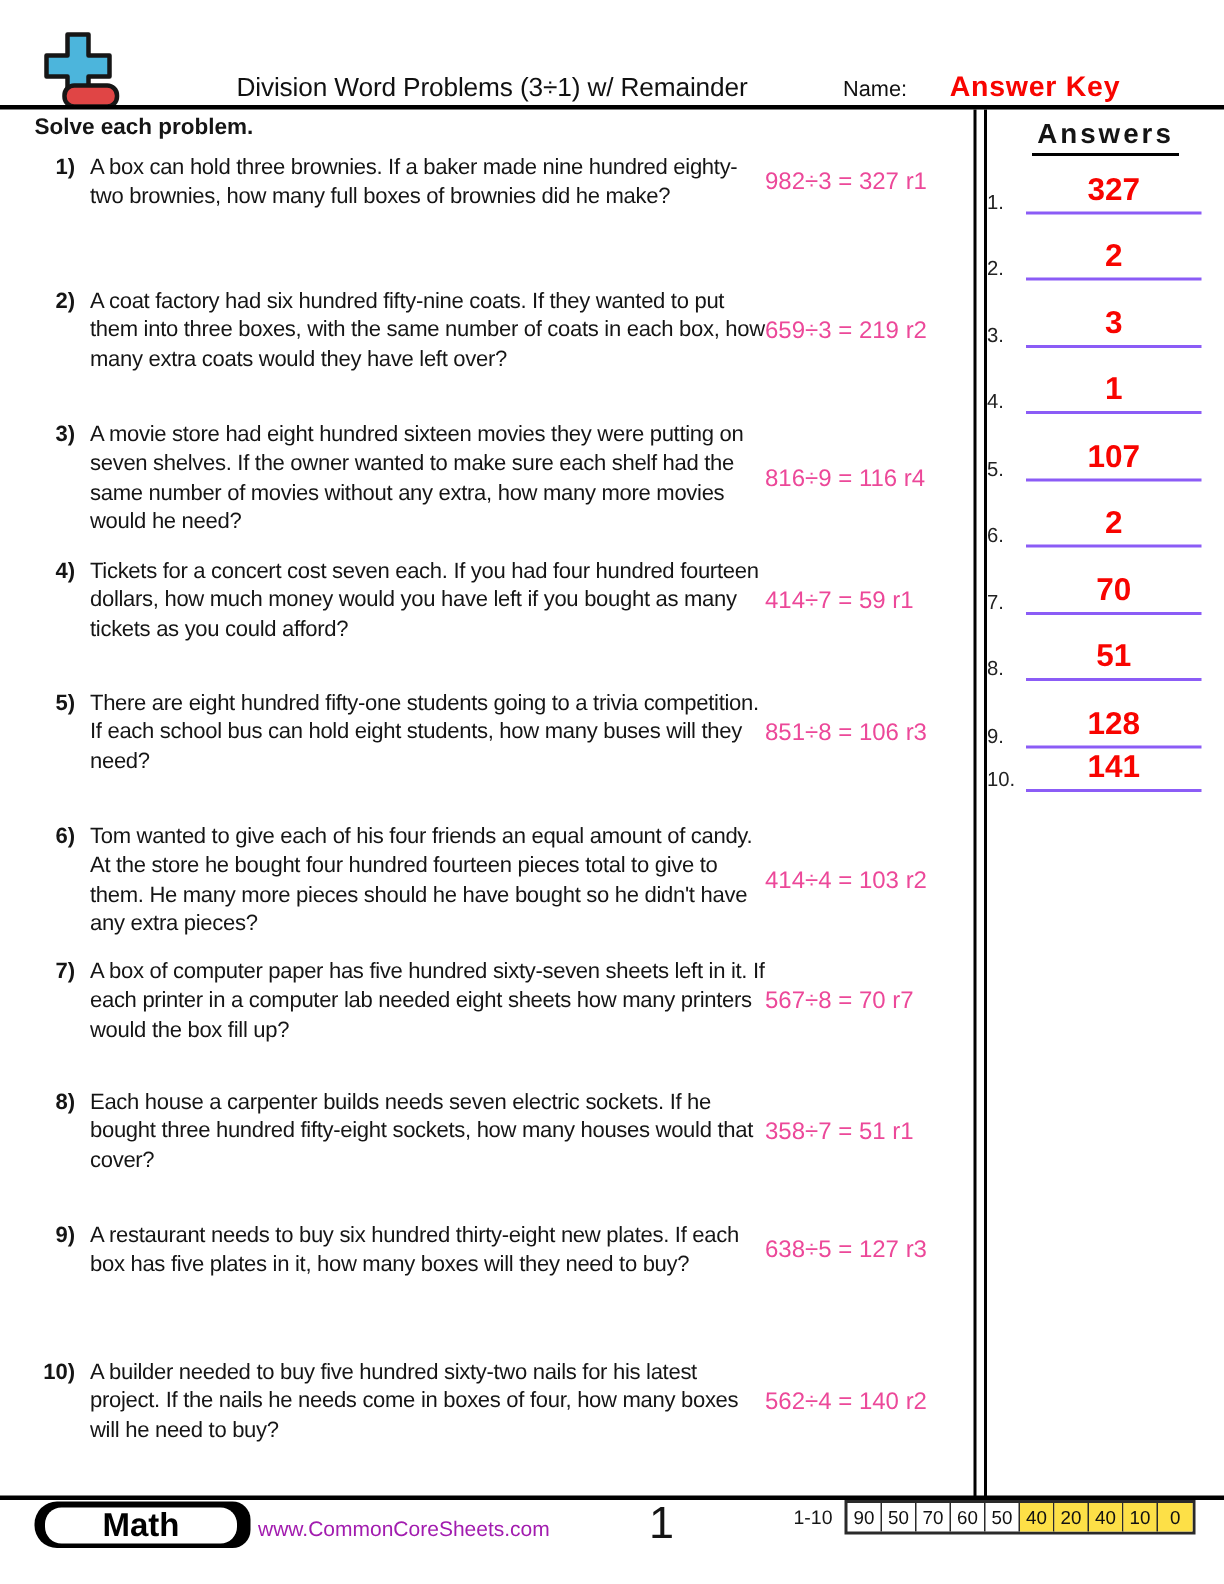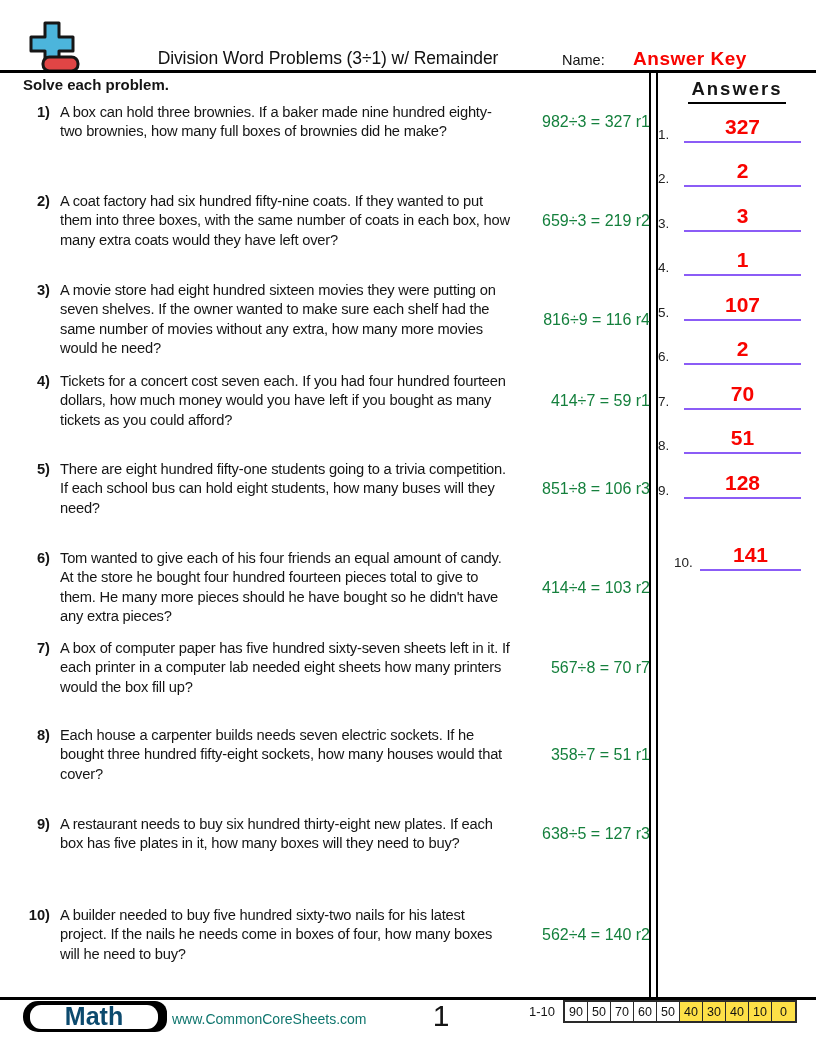--- a/index.html
+++ b/index.html
@@ -28,30 +28,30 @@
   .aline { flex:1; margin-right:9px; border-bottom:2px solid #8b5cf6; text-align:center; }
   .aval { display:inline-block; color:#f80400; font-weight:bold; font-size:21px;
           line-height:1; padding-bottom:4px; }
 
   
   .problem { position:absolute; left:20px; width:630px; display:flex; align-items:center; }
   .pnum { flex:none; width:30px; margin-right:10px; text-align:right; font-weight:bold;
           font-size:14.7px; line-height:19.3px; align-self:flex-start; }
   .ptext { flex:none; width:450px; font-size:14.7px; line-height:19.3px;
            letter-spacing:-0.2px; align-self:flex-start; }
-  .peq { flex:1; text-align:right; color:#15803d; font-size:16px; white-space:nowrap; }
+  .peq { flex:1; text-align:left; color:#ec4899; font-size:16px; white-space:nowrap; }
 
   
   .footer-rule { position:absolute; left:0; top:993px; width:816px; height:2.5px; background:#000; }
   .math-badge { position:absolute; left:23px; top:997px; width:144px; height:31px;
                 background:#000; border-radius:15px 12px 12px 15px; padding:3.5px 9px 3.5px 7px; }
   .math-inner { width:100%; height:100%; background:#fff; border-radius:11px;
                 display:flex; align-items:center; justify-content:center;
-                font-weight:bold; font-size:25px; color:#0c4a6e; }
-  .website { position:absolute; left:172px; top:1007px; font-size:14px; color:#0f766e; }
+                font-weight:bold; font-size:22px; color:#000000; }
+  .website { position:absolute; left:172px; top:1007px; font-size:14px; color:#a21caf; }
   .page-num { position:absolute; left:396px; top:995px; width:90px; text-align:center; font-size:30px; }
   .score-label { position:absolute; left:529px; top:1000px; font-size:13px; }
   .score-table { position:absolute; left:563px; top:996px; display:flex; border:2px solid #2a2a2a; background:#fff; }
   .score-cell { width:23px; height:19px; display:flex; align-items:center; justify-content:center;
                 font-size:12.5px; border-right:1.5px solid #2a2a2a; color:#111; }
   .score-cell:last-child { border-right:none; }
   .score-cell.hl { background:#fde047; }
 </style>
 </head>
 <body>
@@ -104,21 +104,21 @@
         <span class="aline"><span class="aval">70</span></span>
       </div>
       <div class="arow" style="top: 414px;">
         <span class="anum">8.</span>
         <span class="aline"><span class="aval">51</span></span>
       </div>
       <div class="arow" style="top: 459px;">
         <span class="anum">9.</span>
         <span class="aline"><span class="aval">128</span></span>
       </div>
-      <div class="arow" style="top: 531px; padding-left: 16px;">
+      <div class="arow" style="top: 488px;">
         <span class="anum">10.</span>
         <span class="aline"><span class="aval">141</span></span>
       </div>
     </div>
 
   <div id="problems">
       <div class="problem" style="top: 99px;">
         <span class="pnum">1)</span>
         <span class="ptext">A box can hold three brownies. If a baker made nine hundred eighty-two brownies, how many full boxes of brownies did he make?</span>
         <span class="peq">982÷3 = 327 r1</span>
@@ -177,19 +177,19 @@
   <div class="website">www.CommonCoreSheets.com</div>
   <div class="page-num">1</div>
   <div class="score-label">1-10</div>
   <div class="score-table" id="score-table">
       <div class="score-cell">90</div>
       <div class="score-cell">50</div>
       <div class="score-cell">70</div>
       <div class="score-cell">60</div>
       <div class="score-cell">50</div>
       <div class="score-cell hl">40</div>
-      <div class="score-cell hl">30</div>
+      <div class="score-cell hl">20</div>
       <div class="score-cell hl">40</div>
       <div class="score-cell hl">10</div>
       <div class="score-cell hl">0</div>
     </div>
 
 </div>
 
 </body></html>

